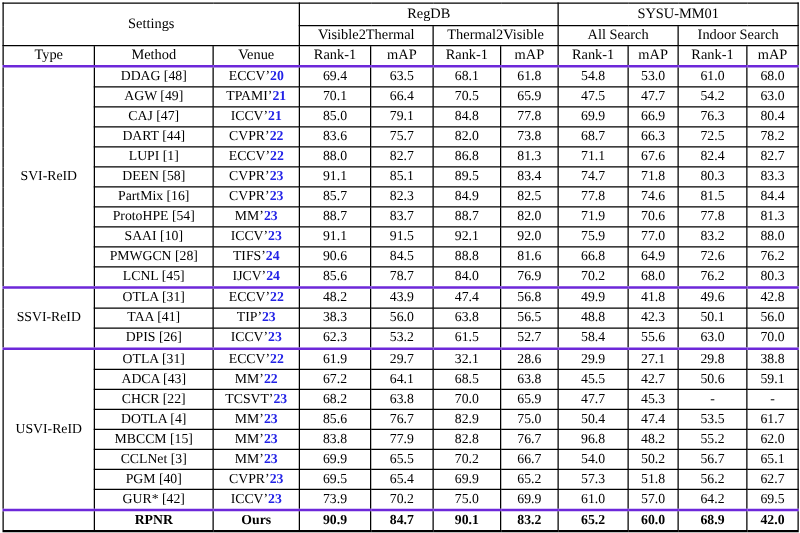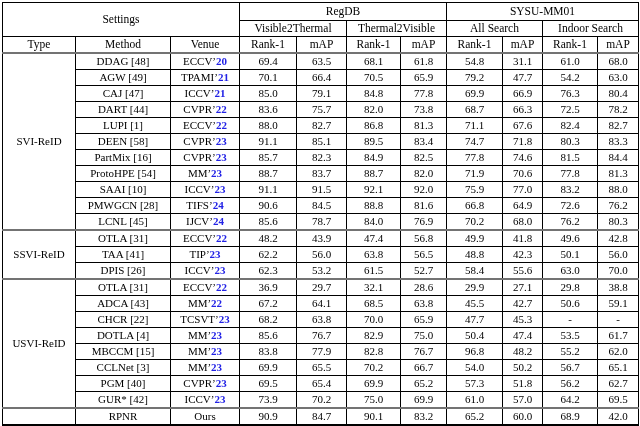--- a/index.html
+++ b/index.html
@@ -30,23 +30,23 @@
     font-size: 11px;
     line-height: 1.05;
     white-space: nowrap;
     overflow: hidden;
   }
   thead th { font-size: 11.5px; }
   thead tr.h1 th { height: 17px; }
   thead tr.h2 th { height: 15px; }
   thead tr.h3 th { height: 15px; margin-top: 23px; }
   tbody td { height: 15px; }
-  tbody tr.sec-start td { border-top: 2px solid #737373; }
+  tbody tr.sec-start td { border-top: 2px solid #6d28d9; }
   tbody tr:last-child td { border-bottom: 2px solid #000; }
-  tr.final-row td { font-weight: normal; margin-top: 12px; }
+  tr.final-row td { font-weight: bold; margin-top: 12px; }
   .venue-year { color: var(--year-color, #2222e6); font-weight: bold; }
   .type-cell { font-size: 11px; }
 </style>
 </head>
 <body>
 
 <div class="page">
   <table class="results">
     <colgroup>
       <col style="width:73px">
@@ -90,32 +90,32 @@
     <tbody>
         <tr class="sec-start">
           <td class="type-cell" rowspan="11">SVI-ReID</td>
           <td>DDAG [48]</td>
           <td><span>ECCV’</span><span class="venue-year">20</span></td>
           <td>69.4</td>
           <td>63.5</td>
           <td>68.1</td>
           <td>61.8</td>
           <td>54.8</td>
-          <td>31.1</td>
+          <td>53.0</td>
           <td>61.0</td>
           <td>68.0</td>
         </tr>
         <tr>
           <td>AGW [49]</td>
           <td><span>TPAMI’</span><span class="venue-year">21</span></td>
           <td>70.1</td>
           <td>66.4</td>
           <td>70.5</td>
           <td>65.9</td>
-          <td>79.2</td>
+          <td>47.5</td>
           <td>47.7</td>
           <td>54.2</td>
           <td>63.0</td>
         </tr>
         <tr>
           <td>CAJ [47]</td>
           <td><span>ICCV’</span><span class="venue-year">21</span></td>
           <td>85.0</td>
           <td>79.1</td>
           <td>84.8</td>
@@ -230,21 +230,21 @@
           <td>47.4</td>
           <td>56.8</td>
           <td>49.9</td>
           <td>41.8</td>
           <td>49.6</td>
           <td>42.8</td>
         </tr>
         <tr>
           <td>TAA [41]</td>
           <td><span>TIP’</span><span class="venue-year">23</span></td>
-          <td>62.2</td>
+          <td>38.3</td>
           <td>56.0</td>
           <td>63.8</td>
           <td>56.5</td>
           <td>48.8</td>
           <td>42.3</td>
           <td>50.1</td>
           <td>56.0</td>
         </tr>
         <tr>
           <td>DPIS [26]</td>
@@ -255,21 +255,21 @@
           <td>52.7</td>
           <td>58.4</td>
           <td>55.6</td>
           <td>63.0</td>
           <td>70.0</td>
         </tr>
         <tr class="sec-start">
           <td class="type-cell" rowspan="8">USVI-ReID</td>
           <td>OTLA [31]</td>
           <td><span>ECCV’</span><span class="venue-year">22</span></td>
-          <td>36.9</td>
+          <td>61.9</td>
           <td>29.7</td>
           <td>32.1</td>
           <td>28.6</td>
           <td>29.9</td>
           <td>27.1</td>
           <td>29.8</td>
           <td>38.8</td>
         </tr>
         <tr>
           <td>ADCA [43]</td>

